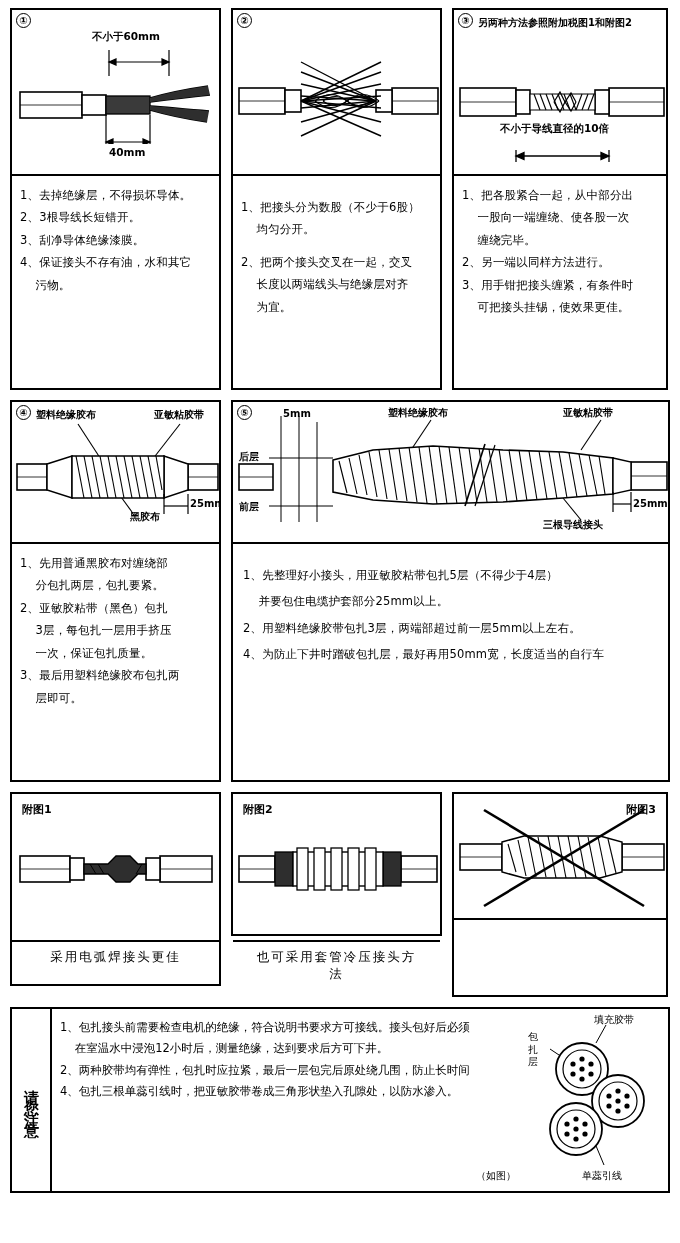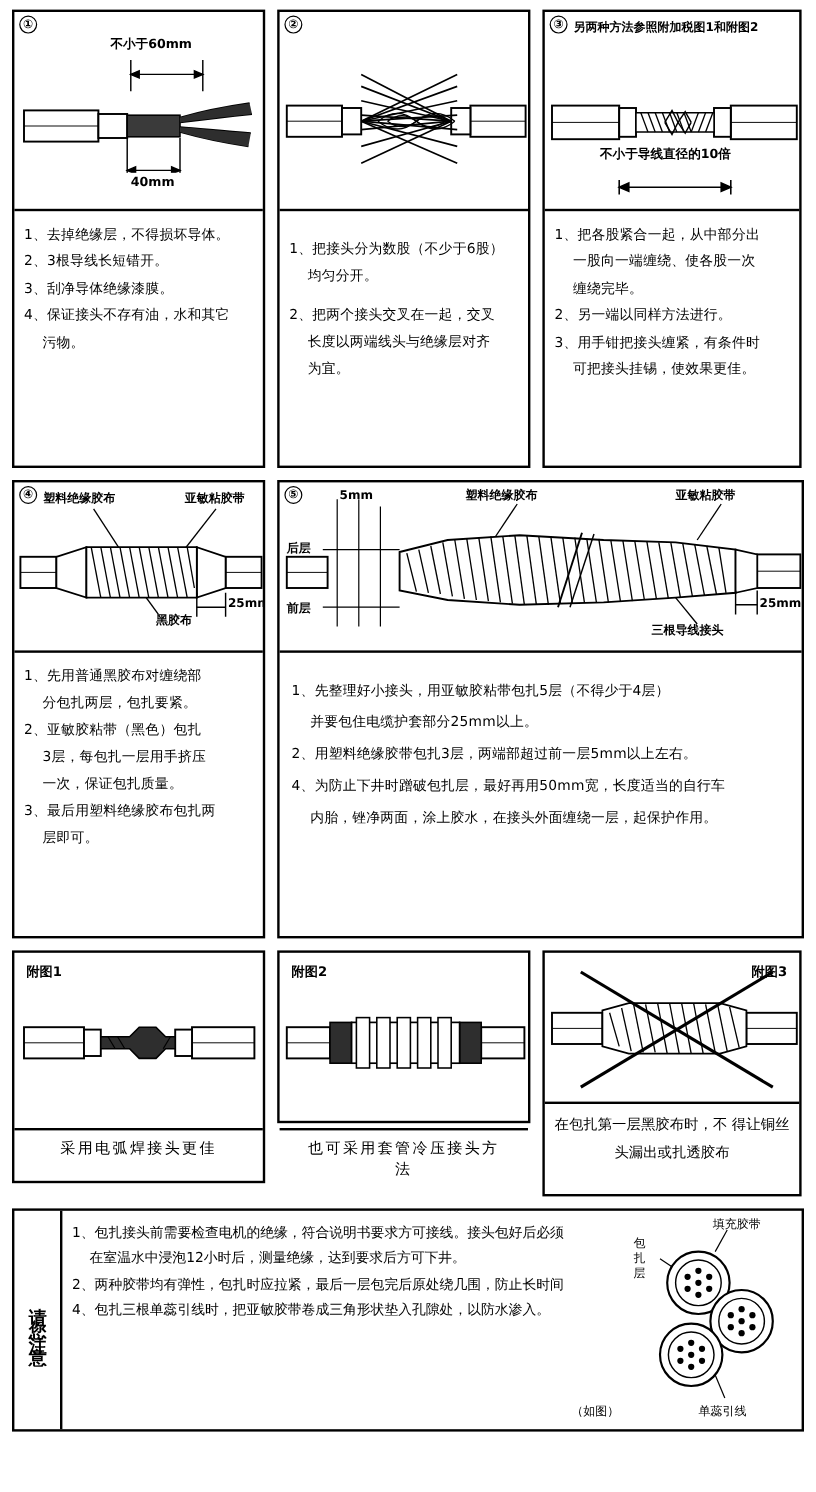--- a/index.html
+++ b/index.html
@@ -353,21 +353,20 @@
         </svg>
         <div class="lblb" style="left:310px;top:116px;font-weight:bold;font-size:10px;">三根导线接头</div>
         <div class="lblb" style="left:400px;top:96px;font-weight:bold;font-size:10px;">25mm</div>
       </div>
       <div class="txtbox" style="padding:18px 10px;">
         <ol>
           <li style="line-height:2.3;">1、先整理好小接头，用亚敏胶粘带包扎5层（不得少于4层）</li>
           <li style="line-height:2.3;">    并要包住电缆护套部分25mm以上。</li>
           <li style="line-height:2.3;">2、用塑料绝缘胶带包扎3层，两端部超过前一层5mm以上左右。</li>
           <li style="line-height:2.3;">4、为防止下井时蹭破包扎层，最好再用50mm宽，长度适当的自行车</li>
-          <li style="line-height:2.3;">    内胎，锉净两面，涂上胶水，在接头外面缠绕一层，起保护作用。</li>
         </ol>
       </div>
     </div>
   </div>
 
   <div class="row">
 
     <div class="panel" style="width:211px;height:194px;">
       <div class="fig" style="height:148px;border-bottom:2px solid #000;">
         <div class="lbl" style="left:10px;top:8px;font-weight:bold;font-size:11px;">附图1</div>
@@ -437,22 +436,20 @@
               <line x1="144" y1="43" x2="152" y2="82"></line>
             <line x1="154" y1="45" x2="162" y2="79"></line>
           </g>
 
           <g stroke="#000" stroke-width="2.6" fill="none">
             <line x1="30" y1="16" x2="190" y2="112"></line>
             <line x1="190" y1="16" x2="30" y2="112"></line>
           </g>
         </svg>
       </div>
-      <div class="capt2">在包扎第一层黑胶布时，不
-得让铜丝头漏出或扎透胶布</div>
     </div>
   </div>
 
   <div class="notice">
     <div class="notice-side">
       <span>请您注意</span>
     </div>
     <div class="notice-body">
       <ol>
         <li>1、包扎接头前需要检查电机的绝缘，符合说明书要求方可接线。接头包好后必须</li>

